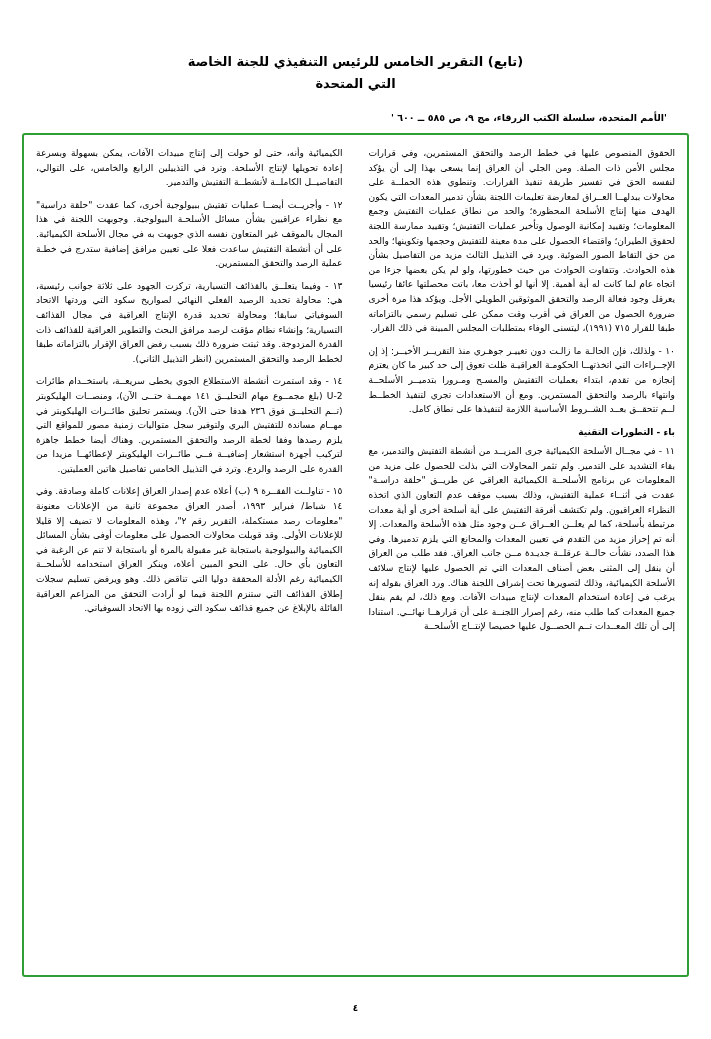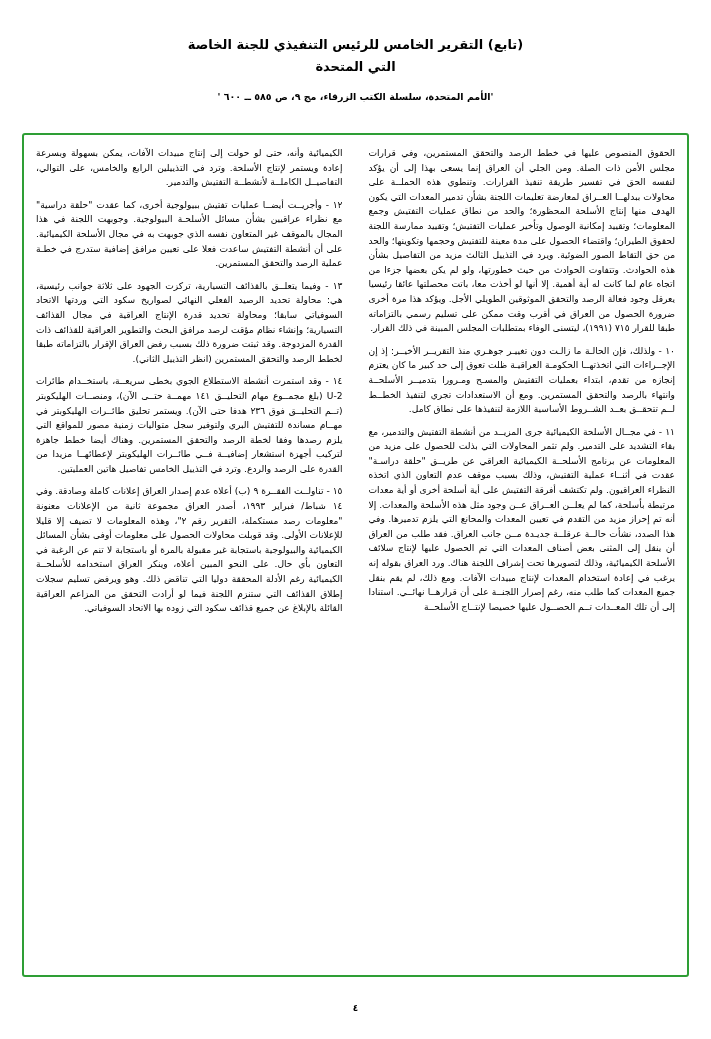--- a/index.html
+++ b/index.html
@@ -19,27 +19,27 @@
     height: 1039px;
     box-sizing: border-box;
     padding: 34px 44px 0 44px;
     position: relative;
   }
   .doc-title {
     text-align: center;
     font-weight: bold;
     font-size: 13px;
     line-height: 22px;
-    margin: 0;
+    margin: 17px;
   }
   .doc-title .line2 {
     display: block;
   }
   .doc-source {
-    text-align: center;
+    text-align: right;
     font-weight: bold;
     font-size: 9.5px;
     margin-top: 13px;
     margin-bottom: 0;
     letter-spacing: 0.2px;
   }
   .frame {
     position: absolute;
     top: 133px;
     right: 22px;
@@ -100,25 +100,26 @@
 
   <p class="doc-source">'الأمم المتحدة، سلسلة الكتب الزرقاء، مج ٩، ص ٥٨٥ ــ ٦٠٠ '</p>
 
   <div class="frame"></div>
 
   <div class="columns">
 
     <div class="col">
       <p>الحقوق المنصوص عليها في خطط الرصد والتحقق المستمرين، وفي قرارات مجلس الأمن ذات الصلة. ومن الجلي أن العراق إنما يسعى بهذا إلى أن يؤكد لنفسه الحق في تفسير طريقة تنفيذ القرارات. وتنطوي هذه الحملــة على محاولات ببدلهــا العــراق لمعارضة تعليمات اللجنة بشأن تدمير المعدات التي يكون الهدف منها إنتاج الأسلحة المحظورة؛ والحد من نطاق عمليات التفتيش وجمع المعلومات؛ وتقييد إمكانية الوصول وتأخير عمليات التفتيش؛ وتقييد ممارسة اللجنة لحقوق الطيران؛ واقتضاء الحصول على مدة معينة للتفتيش وحجمها وتكوينها؛ والحد من حق التقاط الصور الضوئية. ويرد في التذييل الثالث مزيد من التفاصيل بشأن هذه الحوادث. وتتفاوت الحوادث من حيث خطورتها، ولو لم يكن بعضها جزءا من اتجاه عام لما كانت له أية أهمية. إلا أنها لو أخذت معا، باتت محصلتها عائقا رئيسيا يعرقل وجود فعالة الرصد والتحقق الموثوقين الطويلي الأجل. ويؤكد هذا مرة أخرى ضرورة الحصول من العراق في أقرب وقت ممكن على تسليم رسمي بالتزاماته طبقا للقرار ٧١٥ (١٩٩١)، ليتسنى الوفاء بمتطلبات المجلس المبينة في ذلك القرار.</p>
       <p>١٠ - ولذلك، فإن الحالـة ما زالـت دون تغييـر جوهـري منذ التقريــر الأخيــر: إذ إن الإجــراءات التي اتخذتهــا الحكومـة العراقيـة ظلت تعوق إلى حد كبير ما كان يعتزم إنجازه من تقدم، ابتداء بعمليات التفتيش والمسـح ومـرورا بتدميــر الأسلحــة وانتهاء بالرصد والتحقق المستمرين. ومع أن الاستعدادات تجري لتنفيذ الخطــط لــم تتحقــق بعــد الشــروط الأساسية اللازمة لتنفيذها على نطاق كامل.</p>
+      <p class="subheading">باء -  التطورات التقنية</p>
       <p>١١ - في مجــال الأسلحة الكيميائية جرى المزيــد من أنشطة التفتيش والتدمير، مع بقاء التشديد على التدمير. ولم تثمر المحاولات التي بذلت للحصول على مزيد من المعلومات عن برنامج الأسلحــة الكيميائية العراقي عن طريــق "حلقة دراسـة" عقدت في أثنــاء عملية التفتيش، وذلك بسبب موقف عدم التعاون الذي اتخذه النظراء العراقيون. ولم تكتشف أفرقة التفتيش على أية أسلحة أخرى أو أية معدات مرتبطة بأسلحة، كما لم يعلــن العــراق عــن وجود مثل هذه الأسلحة والمعدات. إلا أنه تم إحراز مزيد من التقدم في تعيين المعدات والمحانع التي يلزم تدميرها. وفي هذا الصدد، نشأت حالــة عرقلــة جديـدة مــن جانب العراق. فقد طلب من العراق أن ينقل إلى المثنى بعض أصناف المعدات التي تم الحصول عليها لإنتاج سلائف الأسلحة الكيميائية، وذلك لتصويرها تحت إشراف اللجنة هناك. ورد العراق بقوله إنه يرغب في إعادة استخدام المعدات لإنتاج مبيدات الآفات. ومع ذلك، لم يقم بنقل جميع المعدات كما طلب منه، رغم إصرار اللجنــة على أن قرارهــا نهائــي. استنادا إلى أن تلك المعــدات تــم الحصــول عليها خصيصا لإنتــاج الأسلحــة</p>
     </div>
 
     <div class="col">
-      <p>الكيميائية وأنه، حتى لو حولت إلى إنتاج مبيدات الآفات، يمكن بسهولة وبسرعة إعادة ويستمر لإنتاج الأسلحة. وترد في التذييلين الرابع والخامس، على التوالي، التفاصيــل الكاملــة لأنشطــة التفتيش والتدمير.</p>
+      <p>الكيميائية وأنه، حتى لو حولت إلى إنتاج مبيدات الآفات، يمكن بسهولة وبسرعة إعادة تحويلها لإنتاج الأسلحة. وترد في التذييلين الرابع والخامس، على التوالي، التفاصيــل الكاملــة لأنشطــة التفتيش والتدمير.</p>
       <p>١٢ - وأجريــت أيضــا عمليات تفتيش ببيولوجية أخرى، كما عقدت "حلقة دراسية" مع نظراء عراقيين بشأن مسائل الأسلحـة البيولوجية. وجوبهت اللجنة في هذا المجال بالموقف غير المتعاون نفسه الذي جوبهت به في مجال الأسلحة الكيميائية. على أن أنشطة التفتيش ساعدت فعلا على تعيين مرافق إضافية ستدرج في خطـة عملية الرصد والتحقق المستمرين.</p>
       <p>١٣ - وفيما يتعلــق بالقذائف التسيارية، تركزت الجهود على ثلاثة جوانب رئيسية، هي: محاولة تحديد الرصيد الفعلي النهائي لصواريخ سكود التي وردتها الاتحاد السوفياتي سابقا؛ ومحاولة تحديد قدرة الإنتاج العراقية في مجال القذائف التسيارية؛ وإنشاء نظام مؤقت لرصد مرافق البحث والتطوير العراقية للقذائف ذات القدرة المزدوجة. وقد ثبتت ضرورة ذلك بسبب رفض العراق الإقرار بالتزاماته طبقا لخطط الرصد والتحقق المستمرين (انظر التذييل الثاني).</p>
       <p>١٤ - وقد استمرت أنشطة الاستطلاع الجوي بخطى سريعــة، باستخــدام طائرات U-2 (بلغ مجمــوع مهام التحليــق ١٤١ مهمــة حتــى الآن)، ومنصــات الهليكوبتر (تــم التحليــق فوق ٢٣٦ هدفا حتى الآن). ويستمر تحليق طائــرات الهليكوبتر في مهــام مساندة للتفتيش البري ولتوفير سجل متواليات زمنية مصور للمواقع التي يلزم رصدها وفقا لخطة الرصد والتحقق المستمرين. وهناك أيضا خطط جاهزة لتركيب أجهزة استشعار إضافيــة فــي طائــرات الهليكوبتر لإعطائهــا مزيدا من القدرة على الرصد والردع. وترد في التذييل الخامس تفاصيل هاتين العمليتين.</p>
       <p>١٥ - تناولــت الفقــرة ٩ (ب) أعلاه عدم إصدار العراق إعلانات كاملة وصادقة. وفي ١٤ شباط/ فبراير ١٩٩٣، أصدر العراق مجموعة ثانية من الإعلانات معنونة "معلومات رصد مستكملة، التقرير رقم ٢"، وهذه المعلومات لا تضيف إلا قليلا للإعلانات الأولى. وقد قوبلت محاولات الحصول على معلومات أوفى بشأن المسائل الكيميائية والبيولوجية باستجابة غير مقبولة بالمرة أو باستجابة لا تنم عن الرغبة في التعاون بأي حال. على النحو المبين أعلاه، وينكر العراق استخدامه للأسلحــة الكيميائية رغم الأدلة المحققة دوليا التي تناقض ذلك. وهو ويرفض تسليم سجلات إطلاق القذائف التي ستنزم اللجنة فيما لو أرادت التحقق من المزاعم العراقية القائلة بالإبلاغ عن جميع قذائف سكود التي زوده بها الاتحاد السوفياتي.</p>
     </div>
 
   </div>
 
   <div class="page-number">٤</div>
 

